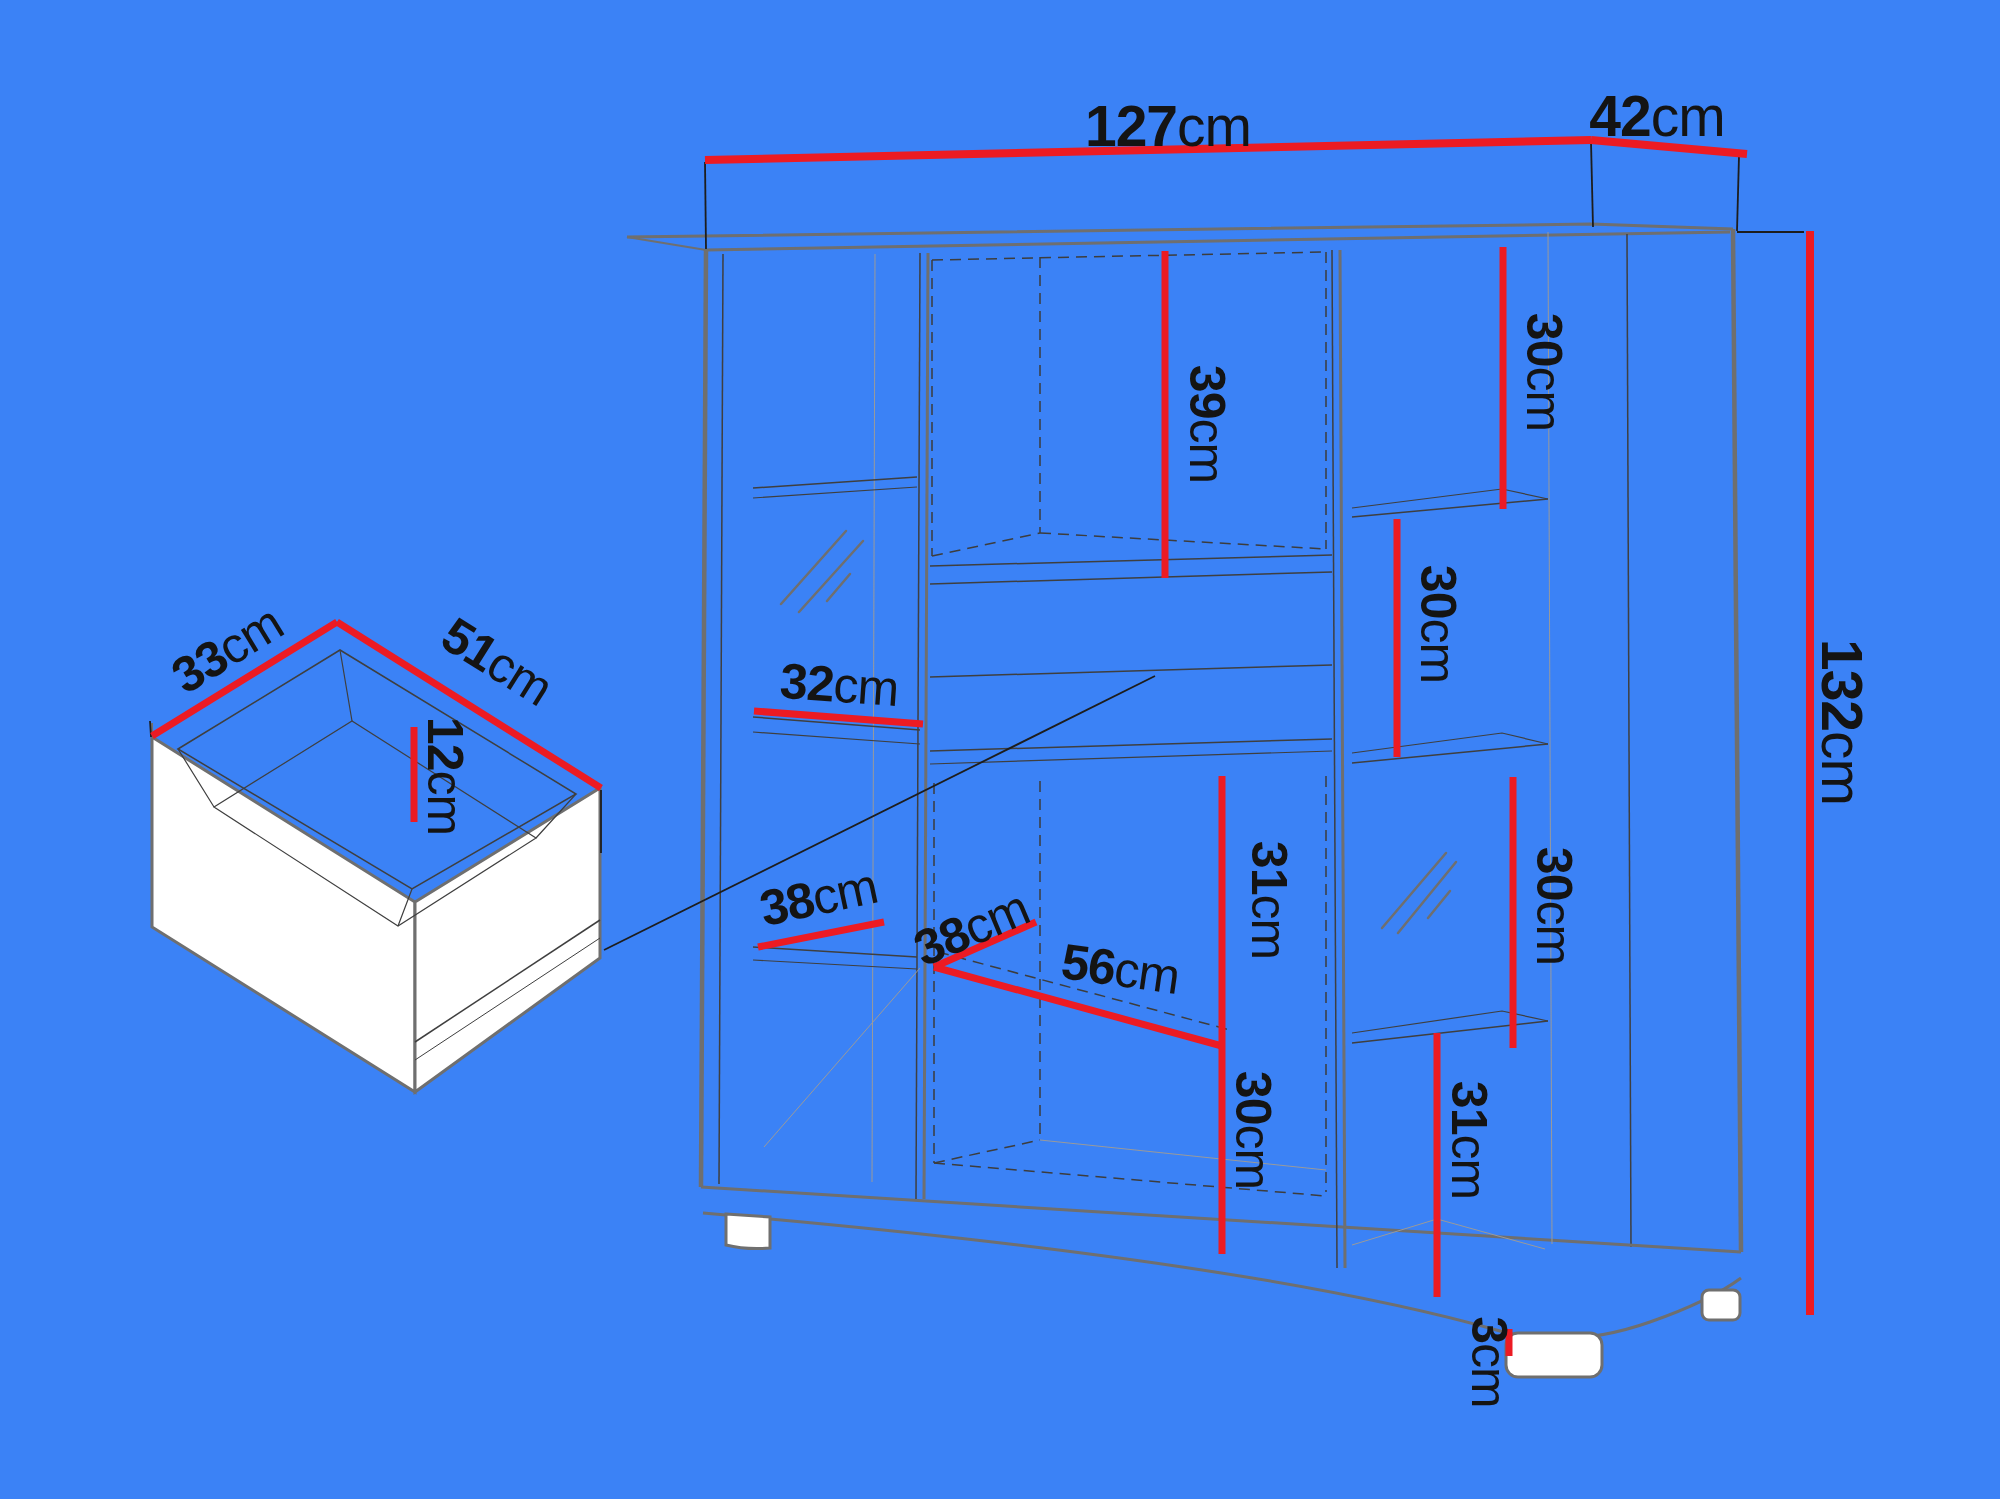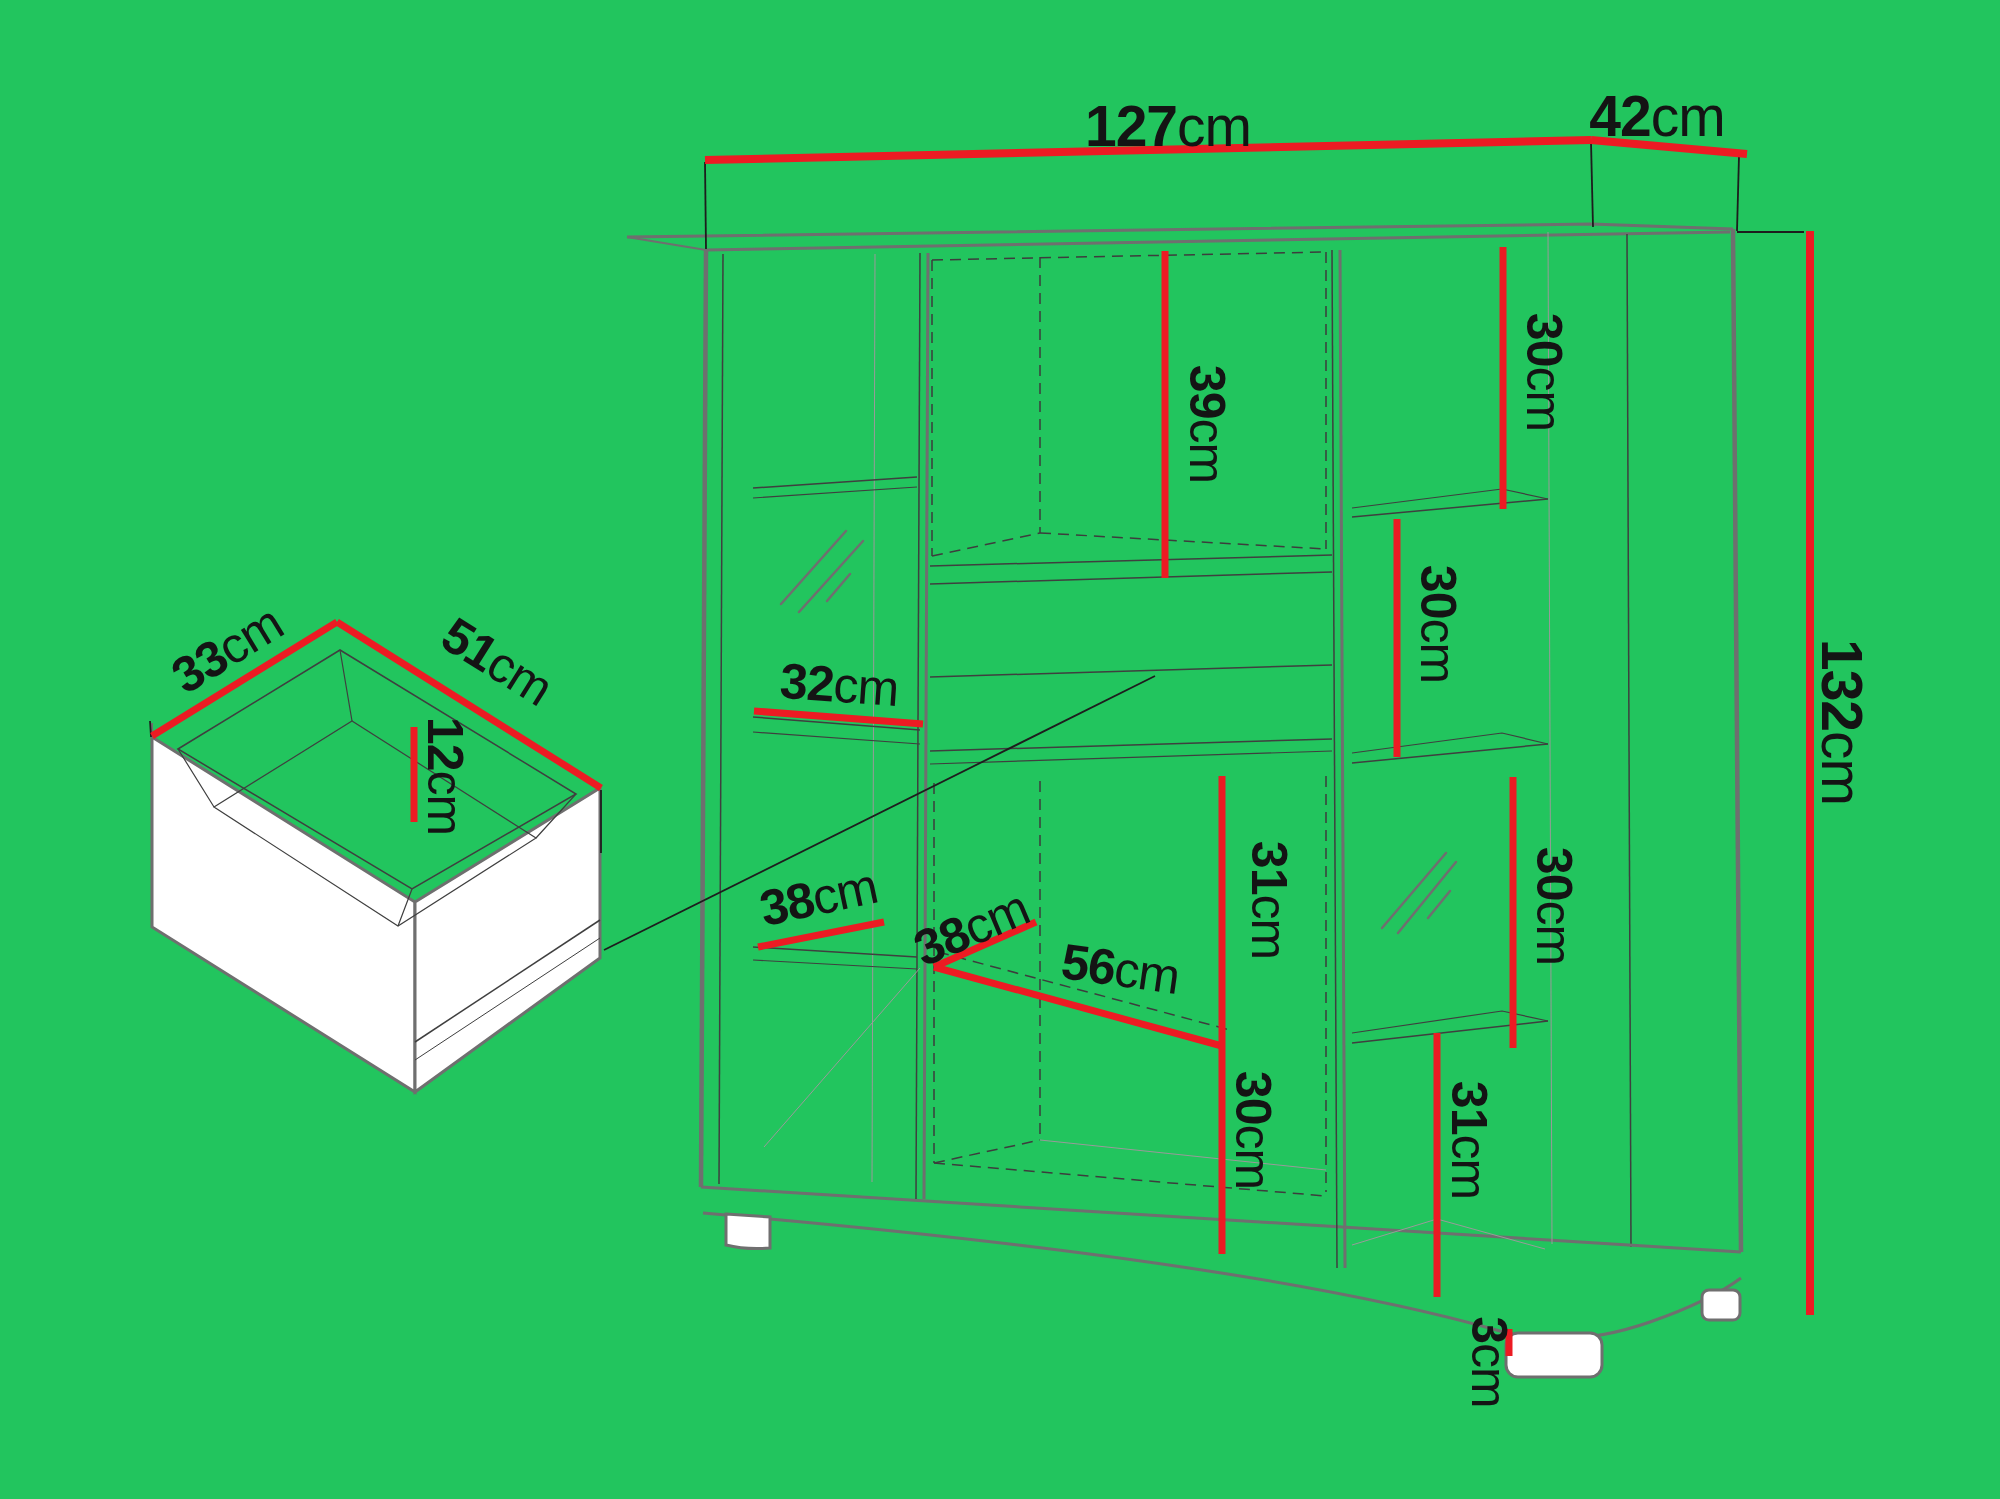--- a/index.html
+++ b/index.html
@@ -1,16 +1,16 @@
 <!DOCTYPE html>
 <html><head>
 <meta charset="utf-8">
 <style>
   html,body{margin:0;padding:0;background:#ffffff;}
-  .stage{position:relative;width:2000px;height:1499px;background:#22c55e;overflow:hidden;text-align:right;}
+  .stage{position:relative;width:2000px;height:1499px;background:#3b82f6;overflow:hidden;text-align:right;}
   svg{position:absolute;left:0;top:0;}
   text{font-family:"Liberation Sans","DejaVu Sans",sans-serif;fill:#141414;}
   .d{font-weight:700;letter-spacing:-1px;}
   .u{font-weight:400;letter-spacing:-1px;}
   .big{font-size:57px;}
   .mid{font-size:50px;}
   .outline{stroke:#6f6f6f;fill:none;}
   .thin{stroke:#3f3f3f;fill:none;}
   .depthline{stroke:#9a9a9a;fill:none;}
   .dash{stroke:#3d3d3d;fill:none;stroke-dasharray:11 7;}

